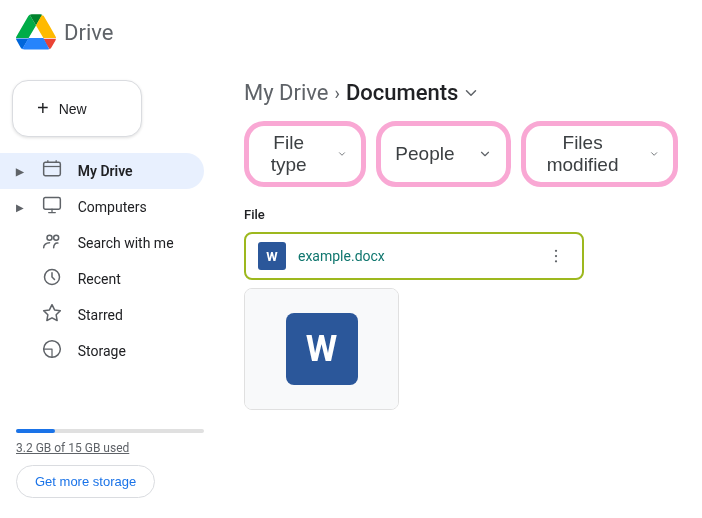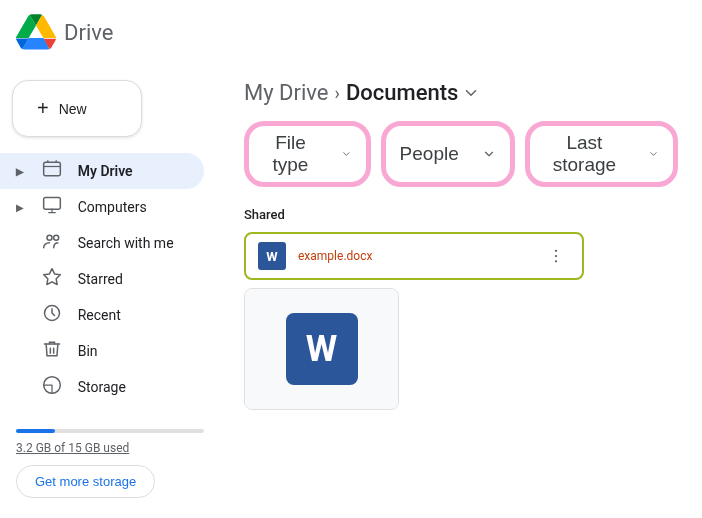--- a/index.html
+++ b/index.html
@@ -237,22 +237,22 @@
       display: flex;
       align-items: center;
       justify-content: center;
       color: #fff;
       font-size: 13px;
       font-weight: 700;
       flex-shrink: 0;
     }
     .file-name {
       flex: 1;
-      font-size: 12px;
-      color: #c2410c;
+      font-size: 14px;
+      color: #0f766e;
     }
     .file-menu-btn {
       width: 28px;
       height: 28px;
       border-radius: 50%;
       display: flex;
       align-items: center;
       justify-content: center;
       cursor: pointer;
       font-size: 16px;
@@ -349,50 +349,38 @@
             <path d="M14 20c0-3.31 1.79-6 5-5.5" stroke="#5f6368" stroke-width="1.8" stroke-linecap="round"></path>
           </svg>
       </span>
       <span>Search with me</span>
     </div>
 
     <div class="nav-item">
       <span class="nav-expand" style="visibility:hidden;">▶</span>
       <span class="nav-icon">
         <svg width="20" height="20" viewBox="0 0 24 24" fill="none">
-            <polygon points="12,2 15.09,8.26 22,9.27 17,14.14 18.18,21.02 12,17.77 5.82,21.02 7,14.14 2,9.27 8.91,8.26" stroke="#5f6368" stroke-width="1.8" stroke-linejoin="round"></polygon>
-          </svg>
-      </span>
-      <span>Starred</span>
+            <circle cx="12" cy="12" r="9" stroke="#5f6368" stroke-width="1.8"></circle>
+            <path d="M12 7v5l3 3" stroke="#5f6368" stroke-width="1.8" stroke-linecap="round"></path>
+          </svg>
+      </span>
+      <span>Recent</span>
     </div>
 
     <div class="nav-item">
       <span class="nav-expand" style="visibility:hidden;">▶</span>
       <span class="nav-icon">
         <svg width="20" height="20" viewBox="0 0 24 24" fill="none">
-            <circle cx="12" cy="12" r="9" stroke="#5f6368" stroke-width="1.8"></circle>
-            <path d="M12 7v5l3 3" stroke="#5f6368" stroke-width="1.8" stroke-linecap="round"></path>
-          </svg>
-      </span>
-      <span>Recent</span>
-    </div>
-
-
-    <div class="nav-item">
-      <span class="nav-expand" style="visibility:hidden;">▶</span>
-      <span class="nav-icon">
-        <svg width="20" height="20" viewBox="0 0 24 24" fill="none">
-            <polyline points="3,6 5,6 21,6" stroke="#5f6368" stroke-width="1.8" stroke-linecap="round"></polyline>
-            <path d="M19 6l-1 14H6L5 6" stroke="#5f6368" stroke-width="1.8" stroke-linecap="round"></path>
-            <path d="M10 11v6M14 11v6" stroke="#5f6368" stroke-width="1.8" stroke-linecap="round"></path>
-            <path d="M9 6V4h6v2" stroke="#5f6368" stroke-width="1.8" stroke-linecap="round"></path>
-          </svg>
-      </span>
-      <span>Bin</span>
-    </div>
+            <polygon points="12,2 15.09,8.26 22,9.27 17,14.14 18.18,21.02 12,17.77 5.82,21.02 7,14.14 2,9.27 8.91,8.26" stroke="#5f6368" stroke-width="1.8" stroke-linejoin="round"></polygon>
+          </svg>
+      </span>
+      <span>Starred</span>
+    </div>
+
+
 
     <div class="nav-item">
       <span class="nav-expand" style="visibility:hidden;">▶</span>
       <span class="nav-icon">
         <svg width="20" height="20" viewBox="0 0 24 24" fill="none">
             <path d="M12 2C6.48 2 2 6.48 2 12s4.48 10 10 10 10-4.48 10-10S17.52 2 12 2z" stroke="#5f6368" stroke-width="1.8"></path>
             <path d="M12 22V12M2 12h10" stroke="#5f6368" stroke-width="1.5" stroke-linecap="round"></path>
           </svg>
       </span>
       <span>Storage</span>
@@ -427,28 +415,28 @@
             <path d="M6 9l6 6 6-6" stroke="#5f6368" stroke-width="2" stroke-linecap="round" stroke-linejoin="round"></path>
           </svg>
       </button>
       <button class="filter-btn">
         <span>People</span>
         <svg width="14" height="14" viewBox="0 0 24 24" fill="none">
             <path d="M6 9l6 6 6-6" stroke="#5f6368" stroke-width="2" stroke-linecap="round" stroke-linejoin="round"></path>
           </svg>
       </button>
       <button class="filter-btn">
-        <span>Last storage</span>
+        <span>Files modified</span>
         <svg width="14" height="14" viewBox="0 0 24 24" fill="none">
             <path d="M6 9l6 6 6-6" stroke="#5f6368" stroke-width="2" stroke-linecap="round" stroke-linejoin="round"></path>
           </svg>
       </button>
     </div>
 
-    <div class="section-label">Shared</div>
+    <div class="section-label">File</div>
     <div class="file-list">
       <div class="file-item">
         <div class="file-type-icon">W</div>
         <span class="file-name">example.docx</span>
         <div class="file-menu-btn">
           <svg width="18" height="18" viewBox="0 0 24 24" fill="none">
             <circle cx="12" cy="5" r="1.5" fill="#5f6368"></circle>
             <circle cx="12" cy="12" r="1.5" fill="#5f6368"></circle>
             <circle cx="12" cy="19" r="1.5" fill="#5f6368"></circle>
           </svg>

